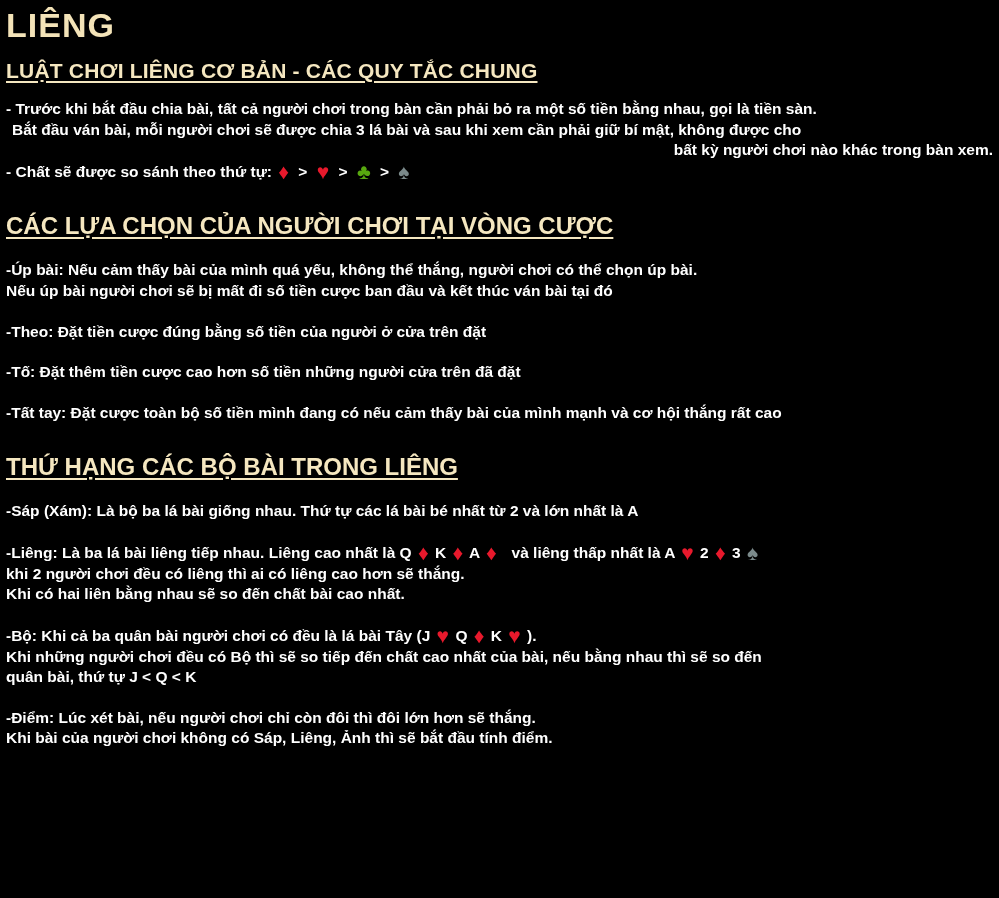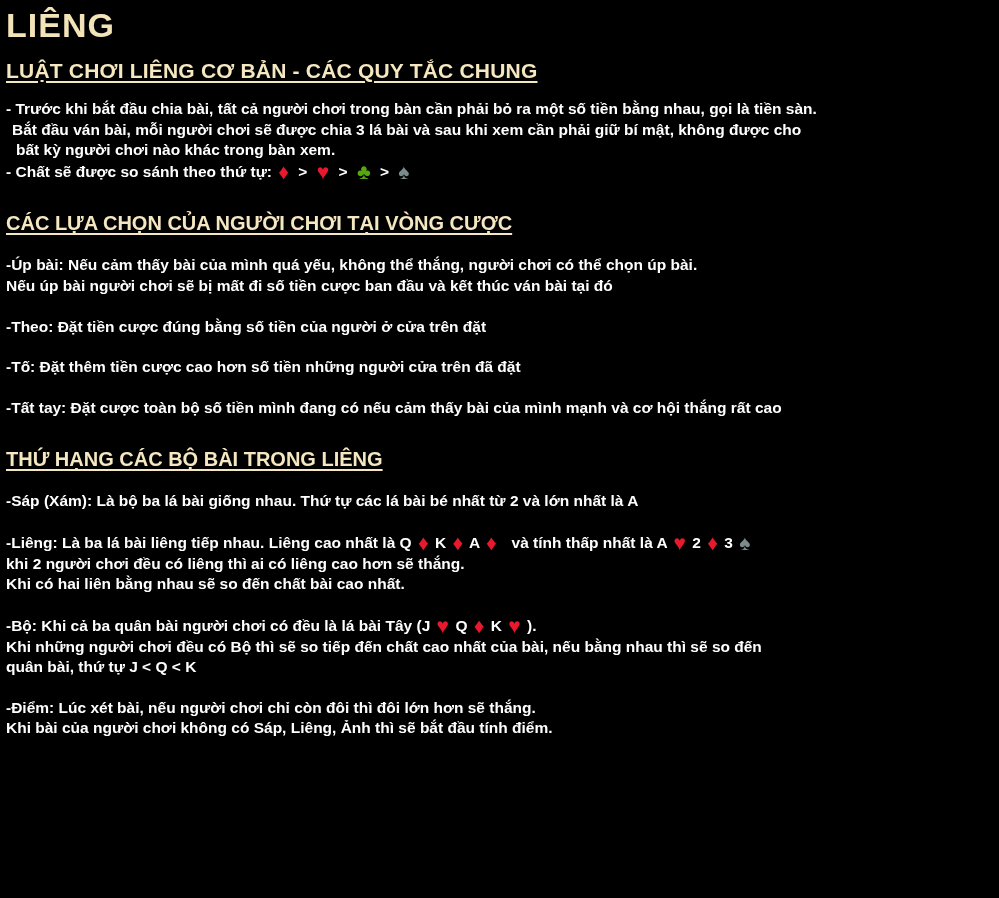--- a/index.html
+++ b/index.html
@@ -43,38 +43,38 @@
     margin-bottom: 14px;
   }
   .line {
     font-size: 15.5px;
     font-weight: bold;
     line-height: 1.33;
     color: #ffffff;
     white-space: nowrap;
   }
   .line.indent1 { padding-left: 6px; }
-  .line.indent2 { padding-left: 10px; }
+  .line.indent2 { padding-left: 10px; text-align: right; }
   .gap-sm { height: 10px; }
   .gap-md { height: 16px; }
   .gap-lg { height: 20px; }
   .suit {
     display: inline-block;
     vertical-align: -2px;
     font-size: 19px;
     line-height: 1;
     margin: 0 2px;
   }
   .suit.red { color: #e8192c; }
   .suit.green { color: #57a80f; }
   .suit.grey { color: #7b8a8b; }
   .suit.big { font-size: 21px; }
   .sep { color: #ffffff; margin: 0 3px; font-weight: bold; }
   .sect-head {
-    font-size: 20px;
+    font-size: 24px;
     font-weight: bold;
     color: #f5e7c0;
     text-decoration: underline;
     text-underline-offset: 3px;
     margin: 0 0 10px 0;
   }
 </style>
 </head>
 <body>
 
@@ -126,21 +126,21 @@
     <div class="gap-lg"></div>
 
     <div class="line">
       <span>-Liêng: Là ba lá bài liêng tiếp nhau. Liêng cao nhất là Q</span>
       <span class="suit red big">♦</span>
       <span>K</span>
       <span class="suit red big">♦</span>
       <span>A</span>
       <span class="suit red big">♦</span>
       &nbsp;
-      <span>và tính thấp nhất là A</span>
+      <span>và liêng thấp nhất là A</span>
       <span class="suit red big">♥</span>
       <span>2</span>
       <span class="suit red big">♦</span>
       <span>3</span>
       <span class="suit grey big">♠</span>
     </div>
     <div class="line">khi 2 người chơi đều có liêng thì ai có liêng cao hơn sẽ thắng.</div>
     <div class="line">Khi có hai liên bằng nhau sẽ so đến chất bài cao nhất.</div>
 
     <div class="gap-lg"></div>

